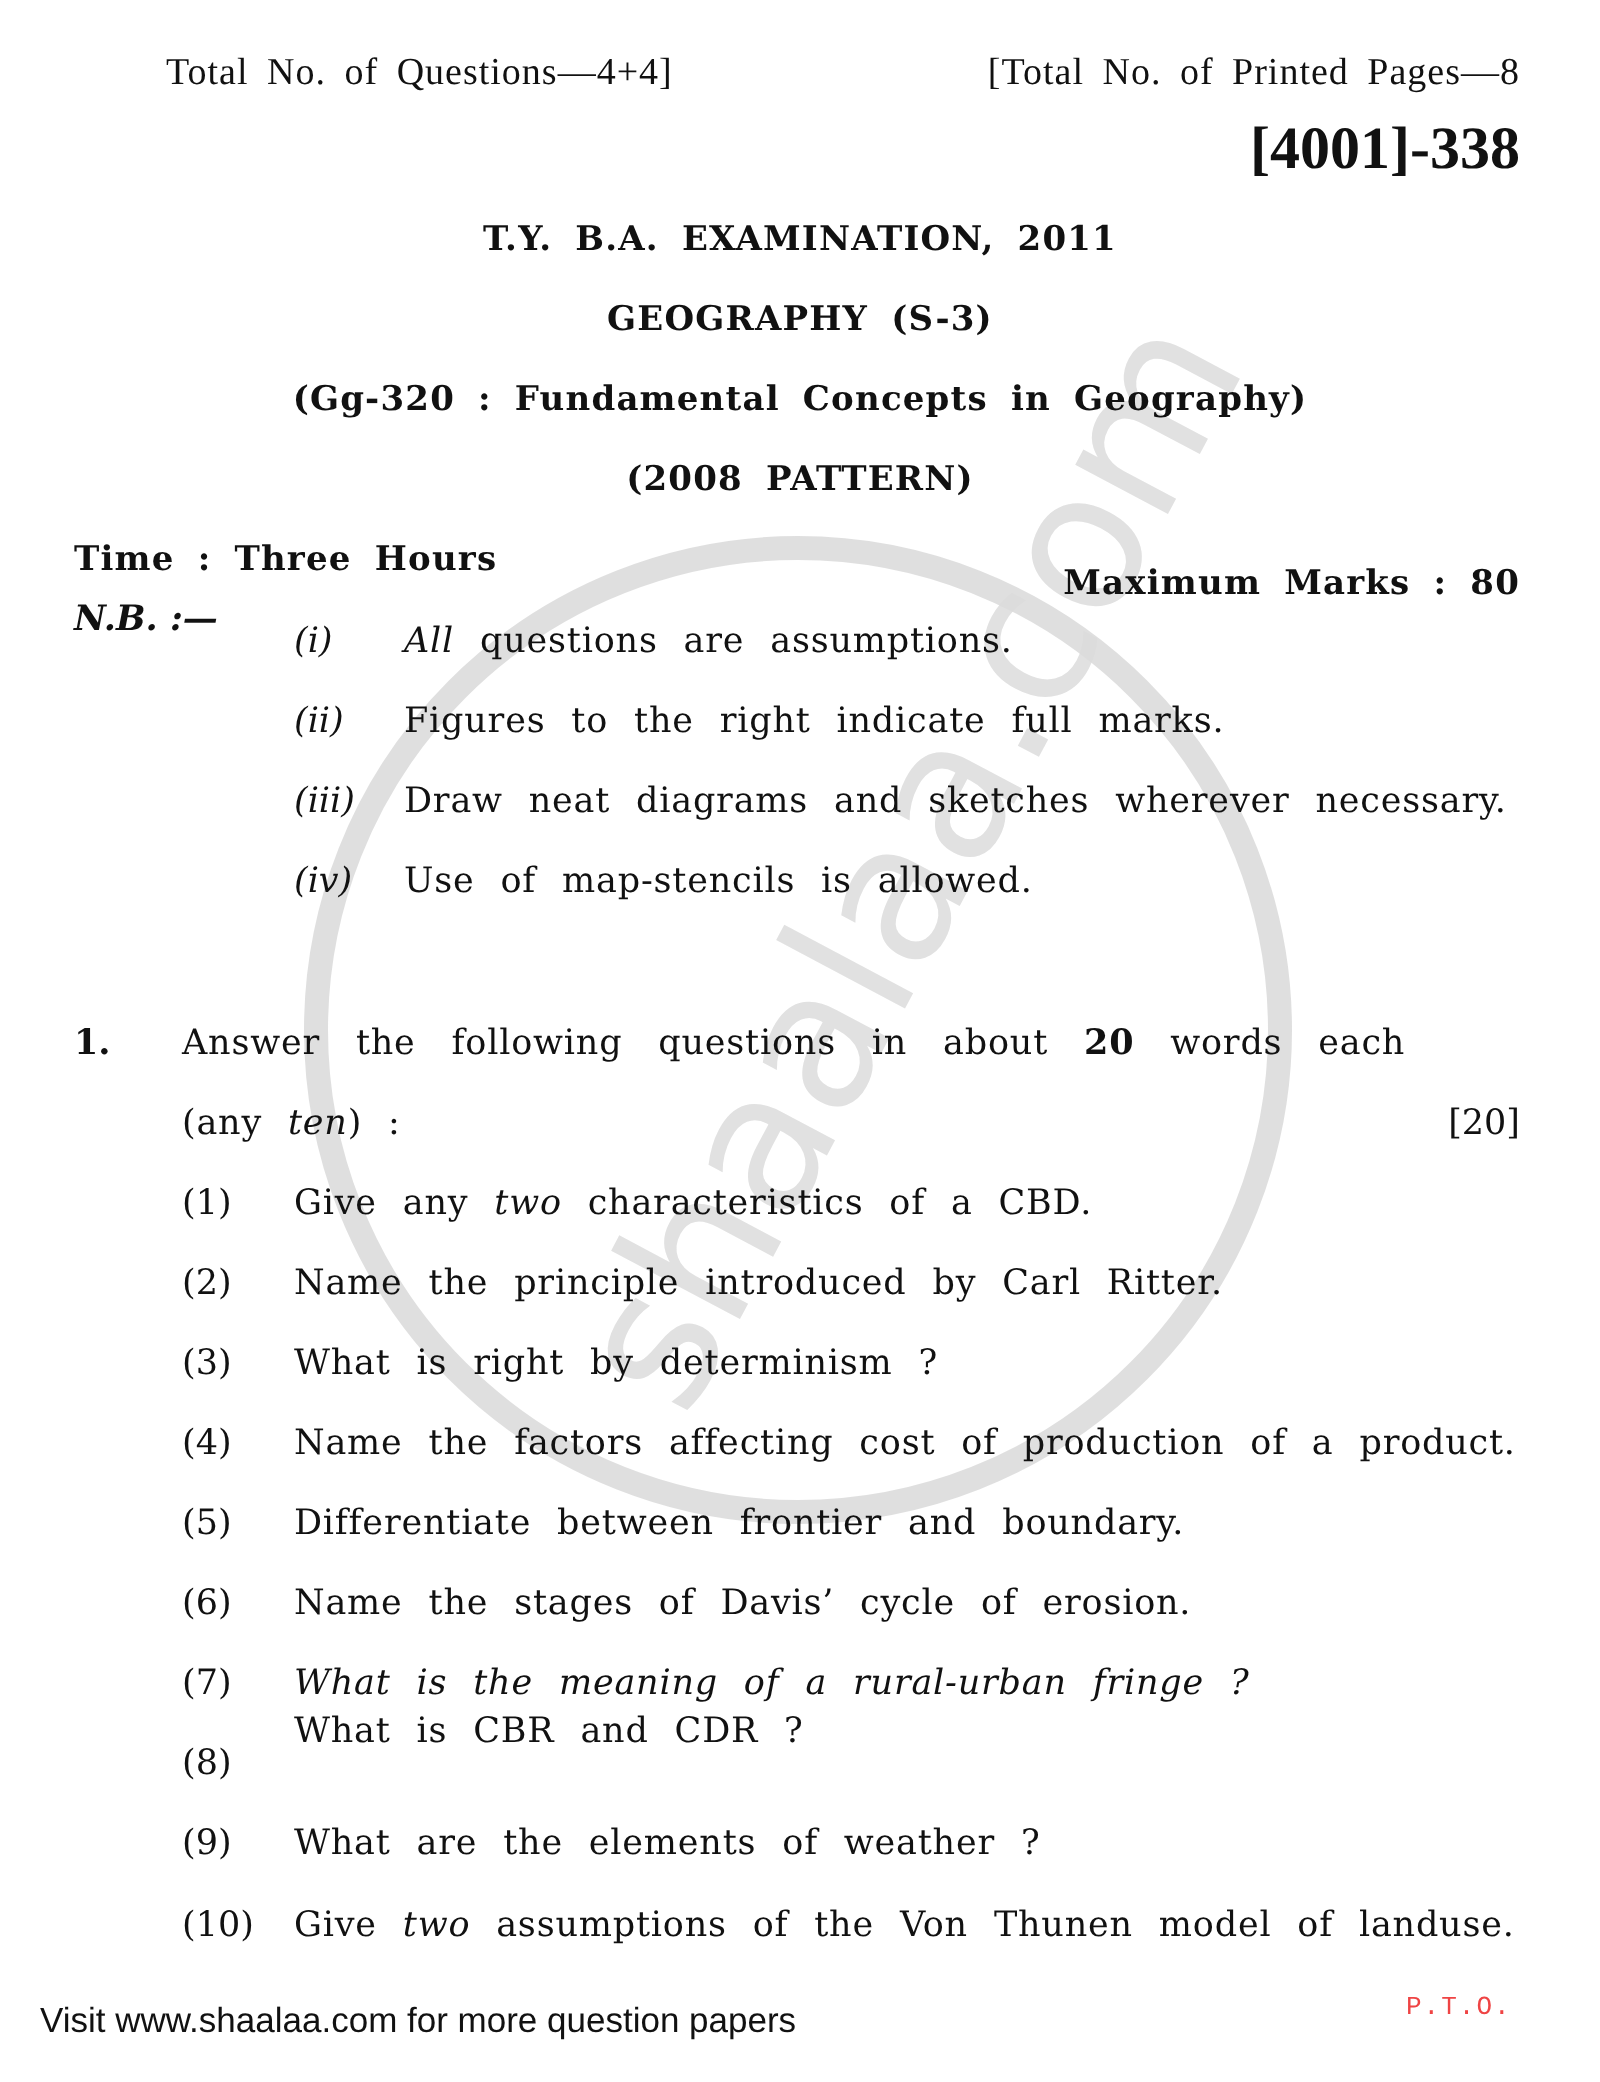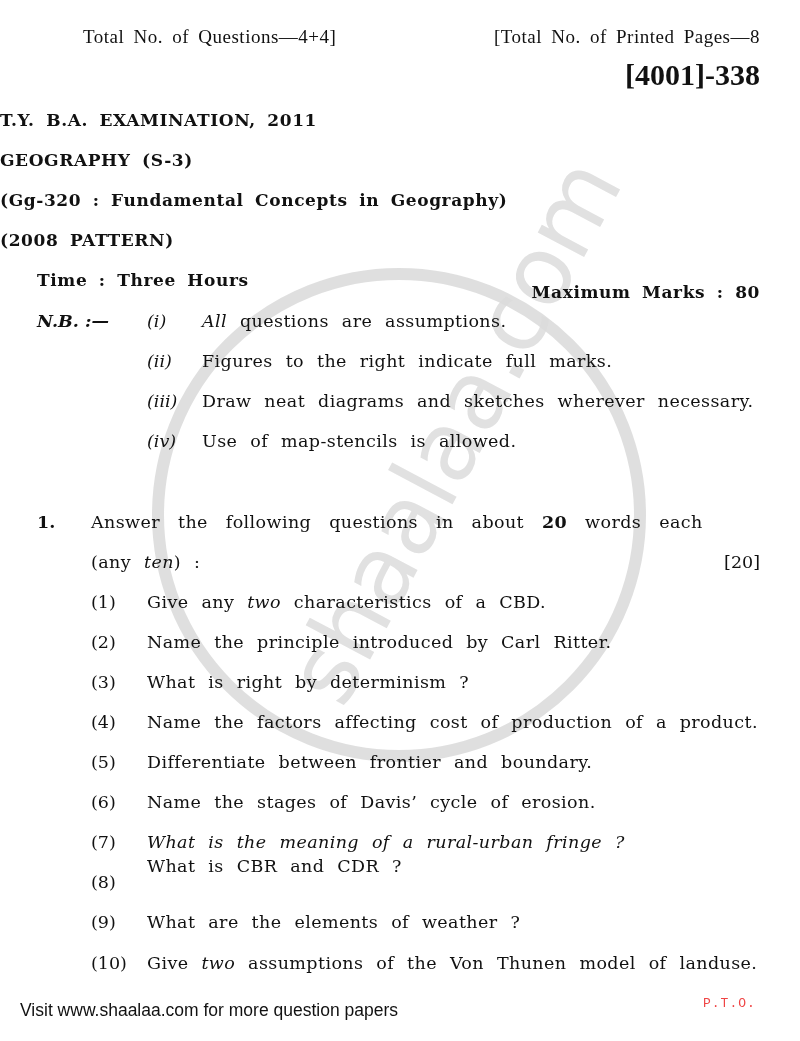--- a/index.html
+++ b/index.html
@@ -7,21 +7,21 @@
          font-family: "DejaVu Serif", "Liberation Serif", serif; color: #111; }
   .page { position: absolute; left: 0; top: 0; width: 800px; height: 1041px; }
   .abs { position: absolute; white-space: nowrap; }
   .lserif { font-family: "Liberation Serif", "DejaVu Serif", serif; }
   .wide { letter-spacing: 0.5px; word-spacing: 4px; }
   .bold { font-weight: bold; }
   .it { font-style: italic; }
 
   .hdr { font-size: 19px; top: 26px; margin-left: 46px; }
   .code { font-size: 30px; font-weight: bold; right: 40px; top: 58px; letter-spacing: 0; }
-  .center { left: 0; width: 800px; text-align: left; }
+  .center { left: 0; width: 800px; text-align: center; }
   .title { font-size: 17px; font-weight: bold; letter-spacing: 0.6px; word-spacing: 5px; }
 
   .row { font-size: 17.5px; word-spacing: 7px; letter-spacing: 0.4px; }
   .num { font-size: 17.5px; }
 
   .watermark-ring { position: absolute; left: 152px; top: 268px; width: 494px; height: 494px;
                     border: 12px solid #d9d9d9; border-radius: 50%; box-sizing: border-box; opacity: 0.85; }
   .watermark-text { position: absolute; left: 205px; top: 470px; font-family: "DejaVu Sans", "Liberation Sans", sans-serif;
                     font-size: 96px; color: #dcdcdc; transform: rotate(-62deg); transform-origin: 195px 50px;
                     letter-spacing: -1px; opacity: 0.85; }
@@ -41,21 +41,21 @@
   <div class="abs code lserif">[4001]-338</div>
 
   <div class="abs center title" style="top:110px;">T.Y. B.A.  EXAMINATION, 2011</div>
   <div class="abs center title" style="top:150px;">GEOGRAPHY (S-3)</div>
   <div class="abs center title" style="top:190px;">(Gg-320 : Fundamental Concepts in Geography)</div>
   <div class="abs center title" style="top:230px;">(2008 PATTERN)</div>
 
   <div class="abs title" style="left:37px; top:270px;">Time : Three Hours</div>
   <div class="abs title" style="right:40px; top:282px;">Maximum Marks : 80</div>
 
-  <div class="abs bold it num" style="left:37px; top:311px;">N.B. :—</div>
+  <div class="abs bold it num" style="left:37px; top:300px;">N.B. :—</div>
 
   <div class="abs it num" style="left:147px; top:311px;">(i)</div>
   <div class="abs row" style="left:202px; top:311px;">
     <span class="it">All</span><span> questions are assumptions.</span>
   </div>
 
   <div class="abs it num" style="left:147px; top:351px;">(ii)</div>
   <div class="abs row" style="left:202px; top:351px;">Figures to the right indicate full marks.</div>
 
   <div class="abs it num" style="left:147px; top:391px;">(iii)</div>

